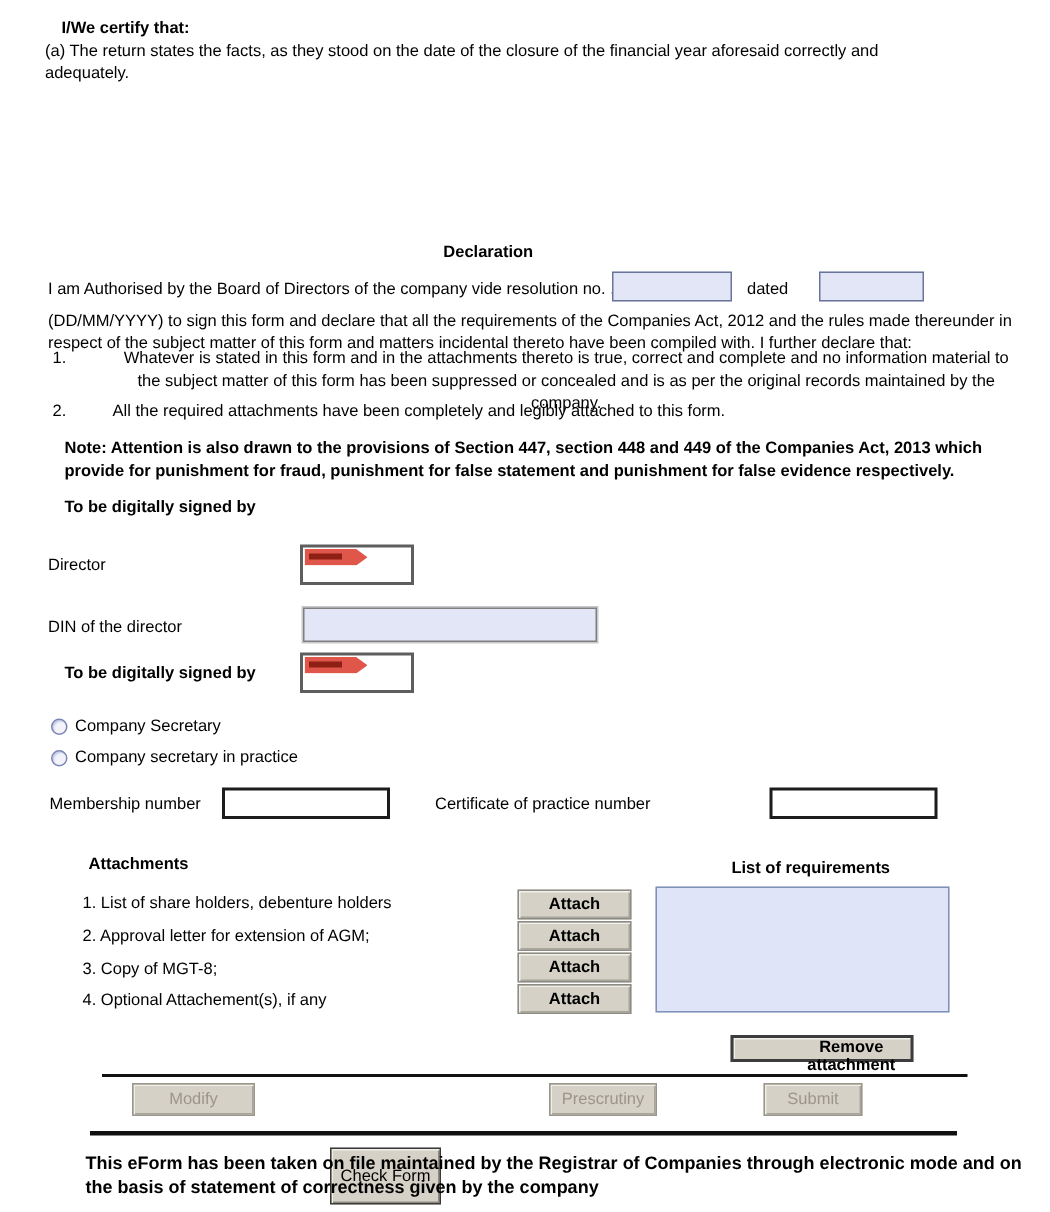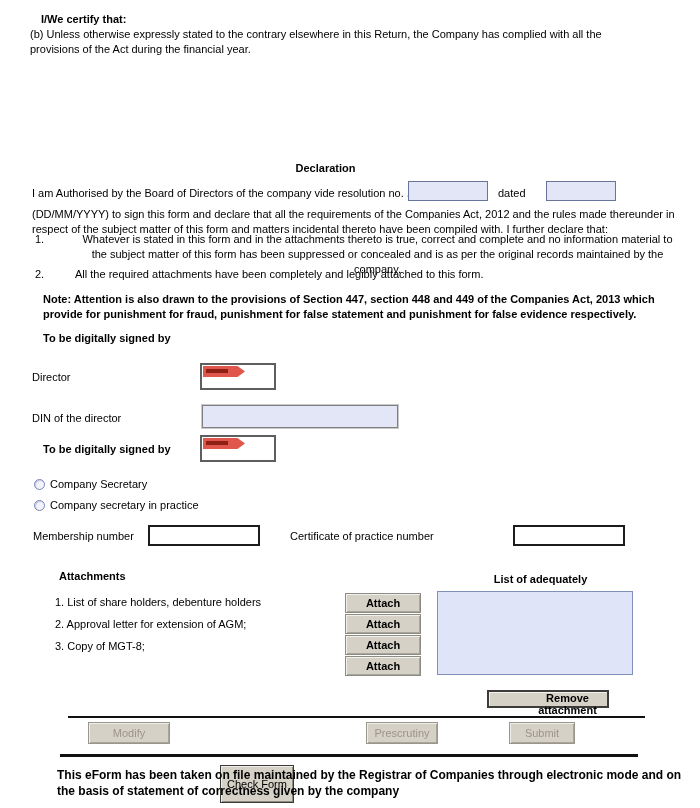--- a/index.html
+++ b/index.html
@@ -109,21 +109,21 @@
   .rule-thin { background: #111; height: 2px; }
   .rule-thick { background: #111; height: 3px; }
 </style>
 </head>
 <body>
 
 <div class="page">
 
   <div class="abs" style="left:30px; top:12px; width:614px;">
     <div class="b">I/We certify that:</div>
-    <div>(b) Unless otherwise expressly stated to the contrary elsewhere in this Return, the Company has complied with all the provisions of the Act during the financial year.</div>
+    <div>(a) The return states the facts, as they stood on the date of the closure of the financial year aforesaid correctly and adequately.</div>
   </div>
 
   <div class="abs b center" style="left:0; top:161px; width:640px;">Declaration</div>
 
   <div class="abs" style="left:32px; top:186px;">I am Authorised by the Board of Directors of the company vide resolution no. ..</div>
   <input class="abs field-lav" style="left: 408px; top: 181px; width: 80px;" value="">
   <div class="abs" style="left:498px; top:186px;">dated</div>
   <input class="abs field-lav" style="left: 546px; top: 181px; width: 70px;" value="">
 
   <div class="abs" style="left:32px; top:207px; width:650px;">(DD/MM/YYYY) to sign this form and declare that all the requirements of the Companies Act, 2012 and the rules made thereunder in respect of the subject matter of this form and matters incidental thereto have been compiled with. I further declare that:</div>
@@ -169,29 +169,30 @@
 
   <div class="abs" style="left:33px; top:529px;">Membership number</div>
   <input class="abs field-white" style="left: 148px; top: 525px; width: 112px;" value="">
   <div class="abs" style="left:290px; top:529px;">Certificate of practice number</div>
   <input class="abs field-white" style="left: 513px; top: 525px; width: 112px;" value="">
 
   <div class="abs b" style="left:48px; top:569px;">Attachments</div>
   <div class="abs" style="left:55px; top:595px; width:282px;">1. List of share holders, debenture holders</div>
   <div class="abs" style="left:55px; top:617px; width:282px;">2. Approval letter for extension of AGM;</div>
   <div class="abs" style="left:55px; top:639px; width:282px;">3. Copy of MGT-8;</div>
+  <div class="abs" style="left:55px; top:660px; width:282px;">4. Optional Attachement(s), if any</div>
 
   <div class="abs attach-col" style="left:345px; top:593px;">
     <button class="btn-attach">Attach</button>
     <button class="btn-attach">Attach</button>
     <button class="btn-attach">Attach</button>
     <button class="btn-attach">Attach</button>
   </div>
 
-  <div class="abs b center" style="left:437px; top:572px; width:196px;">List of adequately</div>
+  <div class="abs b center" style="left:437px; top:572px; width:196px;">List of requirements</div>
   <div class="abs listbox" style="left:437px; top:591px; width:196px; height:84px;"></div>
   <button class="abs btn-remove" style="left:487px; top:690px; width:122px; height:18px;padding-left:39px;">Remove attachment</button>
 
   <div class="abs rule-thin" style="left:68px; top:716px; width:577px;"></div>
 
   <button class="abs btn-action disabled" style="left:88px; top:722px; width:82px; height:22px;">Modify</button>
   <button class="abs btn-action enabled" style="left:220px; top:722px; width:74px; height:38px;margin-top:43px;">Check Form</button>
   <button class="abs btn-action disabled" style="left:366px; top:722px; width:72px; height:22px;">Prescrutiny</button>
   <button class="abs btn-action disabled" style="left:509px; top:722px; width:66px; height:22px;">Submit</button>
 

